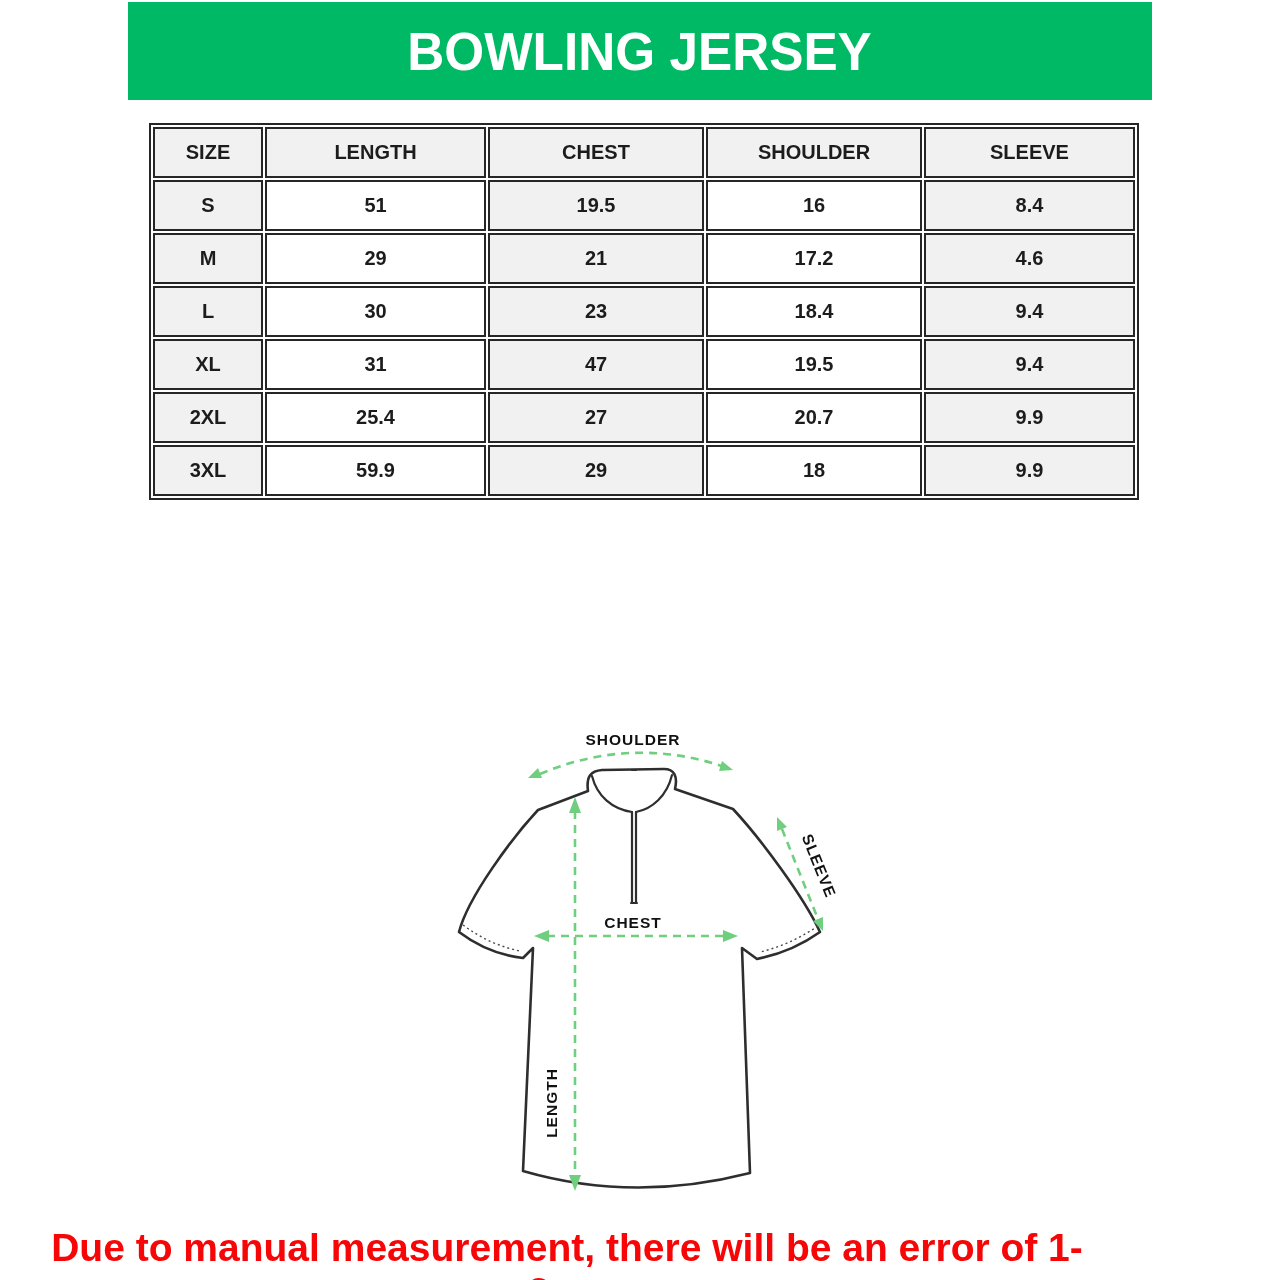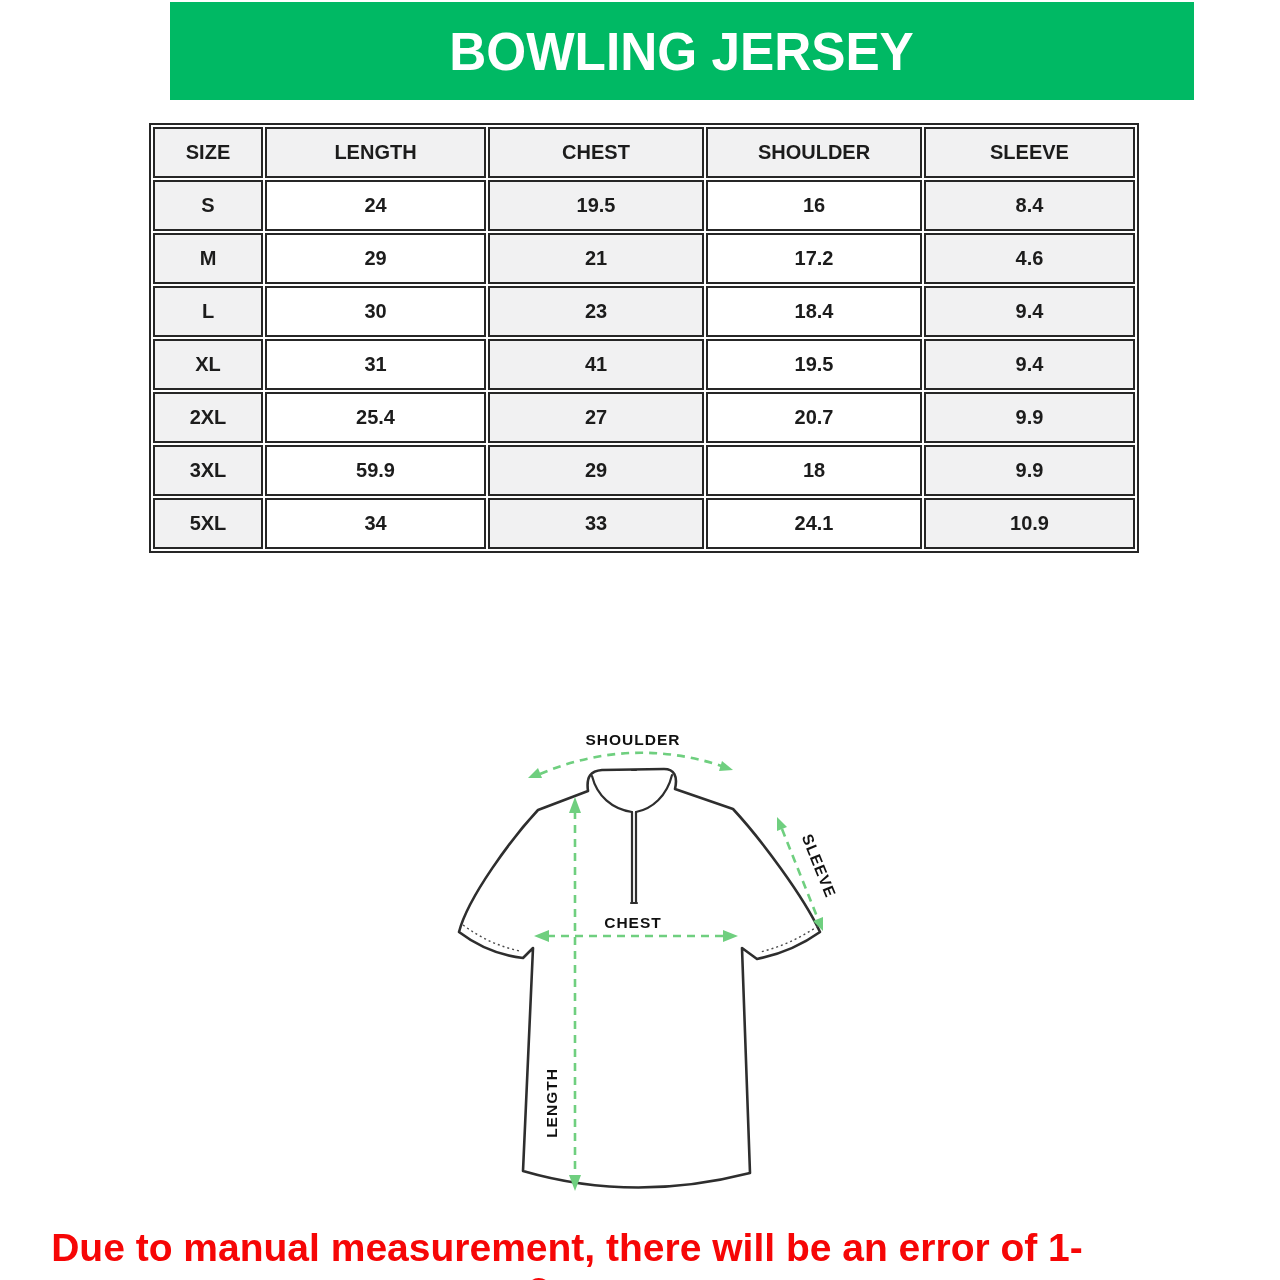--- a/index.html
+++ b/index.html
@@ -17,21 +17,21 @@
   *{margin:0;padding:0;box-sizing:border-box;}
   html,body{background:#ffffff;}
   body{font-family:"Liberation Sans", sans-serif;}
   .canvas{
     position:relative;width:1280px;height:1280px;background:#ffffff;overflow:hidden;
   }
   
   .banner{
     position:absolute;left:128px;top:2px;width:1024px;height:98px;
     background:var(--banner-green);
-    display:flex;align-items:center;justify-content:center;margin-left:42px;
+    display:flex;align-items:center;justify-content:center;
   }
   .banner h1{
     color:var(--banner-text);
     font-size:54px;font-weight:bold;letter-spacing:0px;
     transform:scaleX(0.95);white-space:nowrap;
   }
   
   table.size-table{
     position:absolute;left:149px;top:123px;width:980px;
     border-collapse:separate;border-spacing:2px;
@@ -88,21 +88,21 @@
         <th>SIZE</th>
         <th>LENGTH</th>
         <th>CHEST</th>
         <th>SHOULDER</th>
         <th>SLEEVE</th>
       </tr>
     </thead>
     <tbody>
       <tr>
         <td>S</td>
-        <td>24</td>
+        <td>51</td>
         <td>19.5</td>
         <td>16</td>
         <td>8.4</td>
       </tr>
       <tr>
         <td>M</td>
         <td>29</td>
         <td>21</td>
         <td>17.2</td>
         <td>4.6</td>
@@ -110,44 +110,37 @@
       <tr>
         <td>L</td>
         <td>30</td>
         <td>23</td>
         <td>18.4</td>
         <td>9.4</td>
       </tr>
       <tr>
         <td>XL</td>
         <td>31</td>
-        <td>41</td>
+        <td>47</td>
         <td>19.5</td>
         <td>9.4</td>
       </tr>
       <tr>
         <td>2XL</td>
         <td>25.4</td>
         <td>27</td>
         <td>20.7</td>
         <td>9.9</td>
       </tr>
       <tr>
         <td>3XL</td>
         <td>59.9</td>
         <td>29</td>
         <td>18</td>
         <td>9.9</td>
-      </tr>
-      <tr>
-        <td>5XL</td>
-        <td>34</td>
-        <td>33</td>
-        <td>24.1</td>
-        <td>10.9</td>
       </tr>
     </tbody>
   </table>
 
   <svg class="diagram" viewBox="0 0 420 500">
 
     <path class="outline" d="
       M 108,94
       L 158,75
       C 156,60 161,55 172,54

